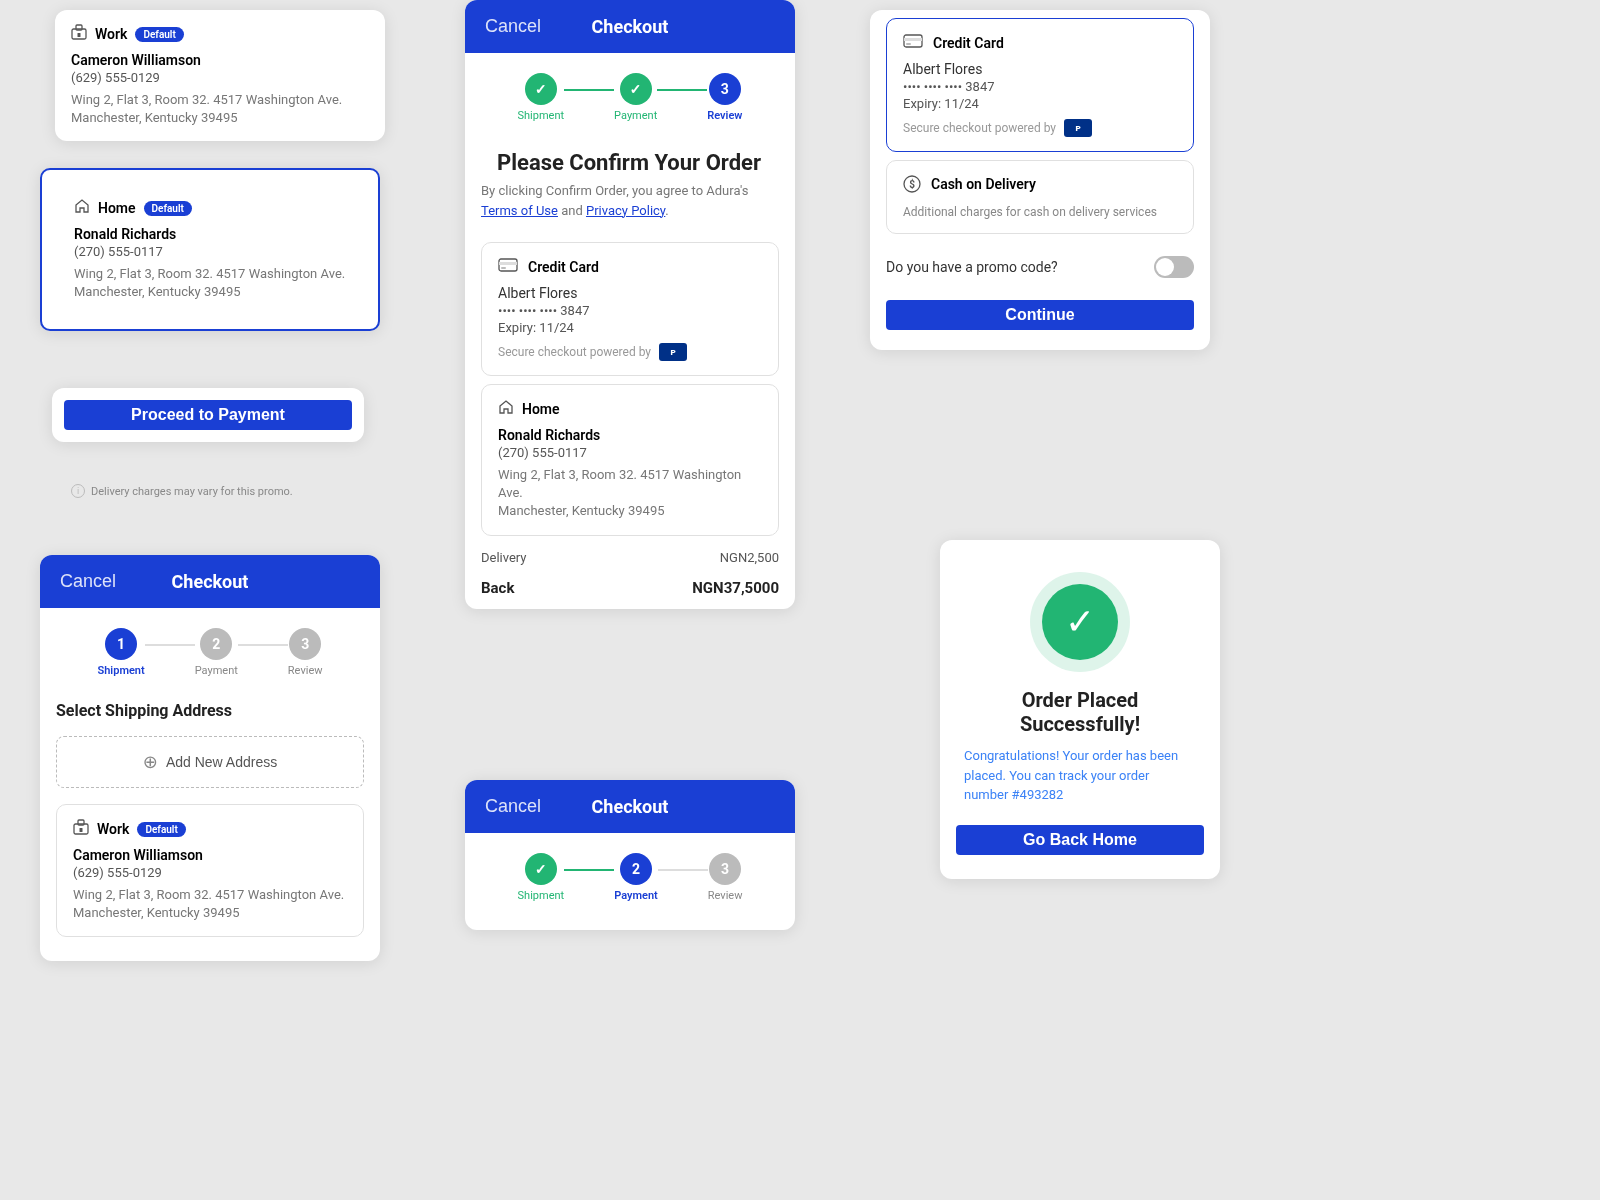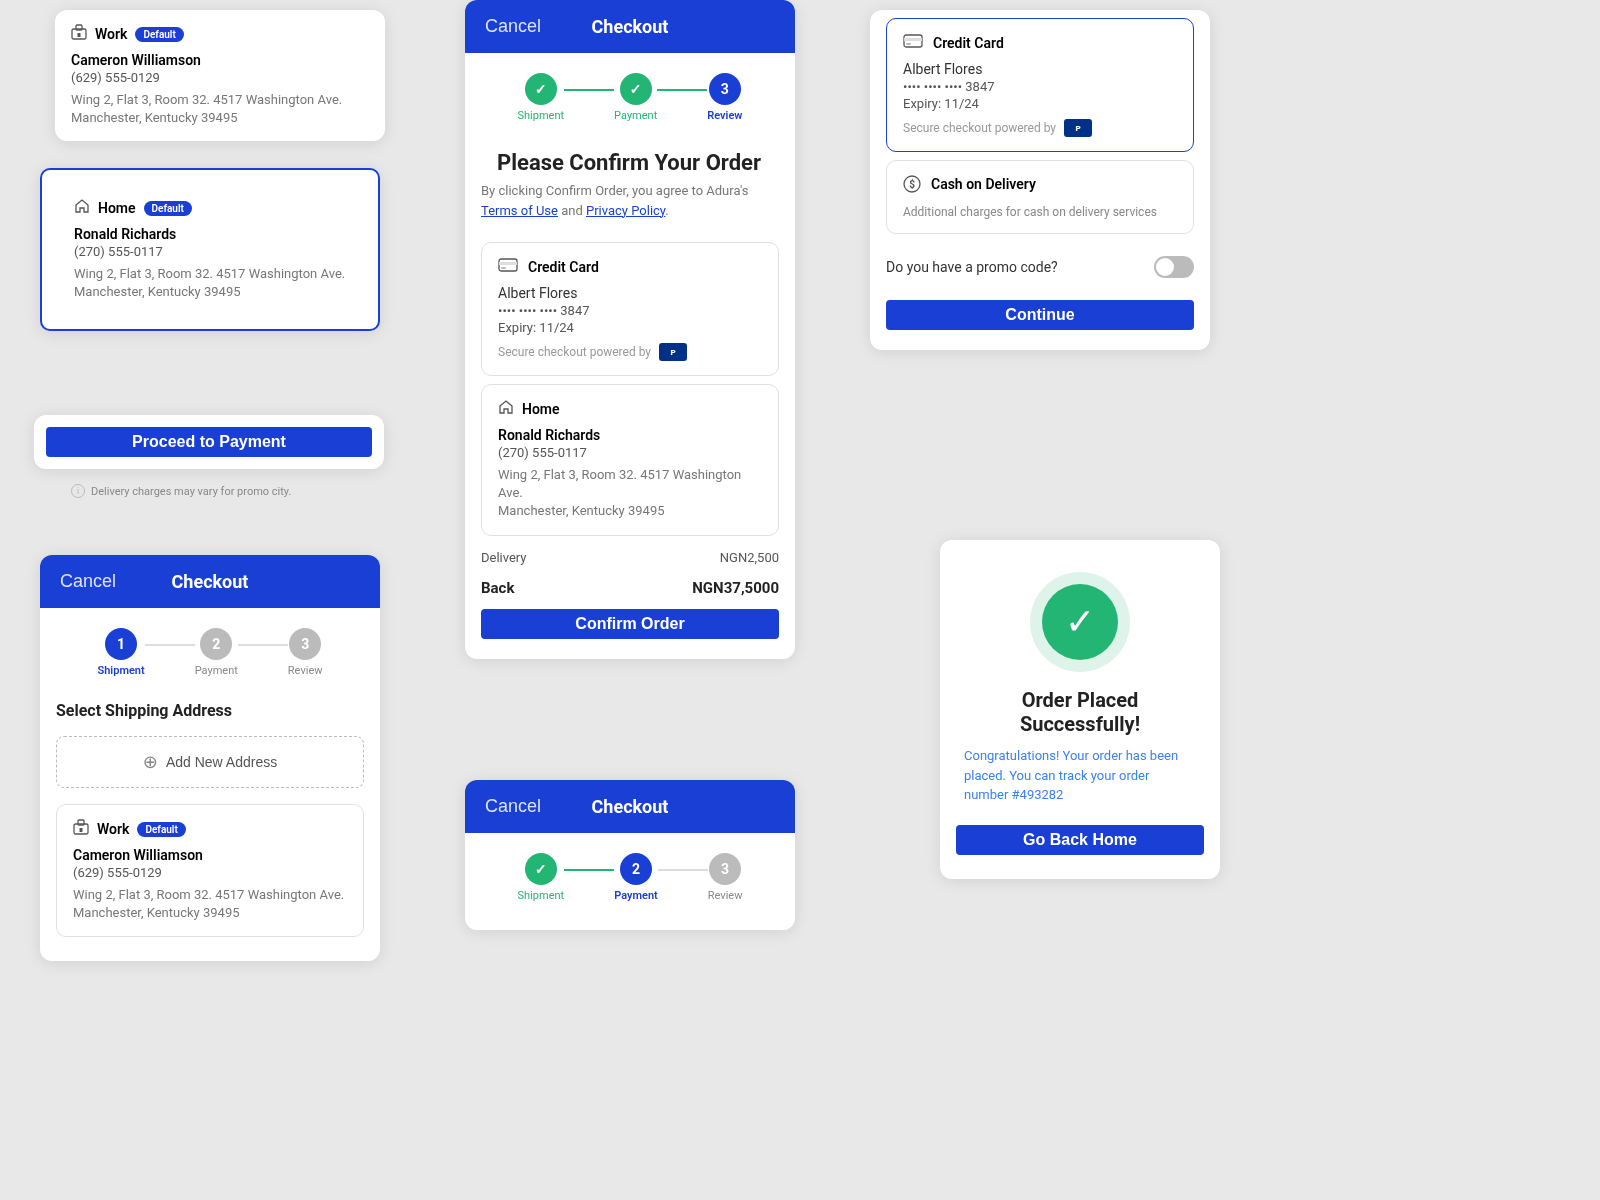--- a/index.html
+++ b/index.html
@@ -389,25 +389,25 @@
     </div>
     <div class="address-name">Ronald Richards</div>
     <div class="address-phone">(270) 555-0117</div>
     <div class="address-text">Wing 2, Flat 3, Room 32. 4517 Washington Ave.<br>Manchester, Kentucky 39495</div>
   </div>
 </div>
 
 <div style="position:absolute; top:480px; left:55px; width:330px;">
   <div class="info-note">
     <div class="info-dot">i</div>
-    <span>Delivery charges may vary for promo city.</span>
-  </div>
-</div>
-
-<div class="card" style="position:absolute; top:388px; left:34px; width:350px; border-radius:12px; padding:12px;margin-top:27px;">
+    <span>Delivery charges may vary for this promo.</span>
+  </div>
+</div>
+
+<div class="card" style="position:absolute; top:388px; left:52px; width:312px; border-radius:12px; padding:12px;">
   <button class="btn-primary" style="margin:0; width:100%;">Proceed to Payment</button>
 </div>
 
 <div class="card" style="position:absolute; top:555px; left:40px; width:340px;">
 
   <div class="checkout-header">
     <button class="cancel-btn">Cancel</button>
     <span class="title">Checkout</span>
   </div>
 
@@ -522,23 +522,20 @@
 
   <div class="order-summary-row">
     <span>Delivery</span>
     <span>NGN2,500</span>
   </div>
   <div class="order-summary-total">
     <span>Back</span>
     <span>NGN37,5000</span>
   </div>
 
-  <div style="padding: 0 16px 20px;">
-    <button class="btn-primary" style="margin:0; width:100%;">Confirm Order</button>
-  </div>
 </div>
 
 <div class="card" style="position:absolute; top:780px; left:465px; width:330px;">
 
   <div class="checkout-header">
     <button class="cancel-btn">Cancel</button>
     <span class="title">Checkout</span>
   </div>
 
   <div class="stepper">

